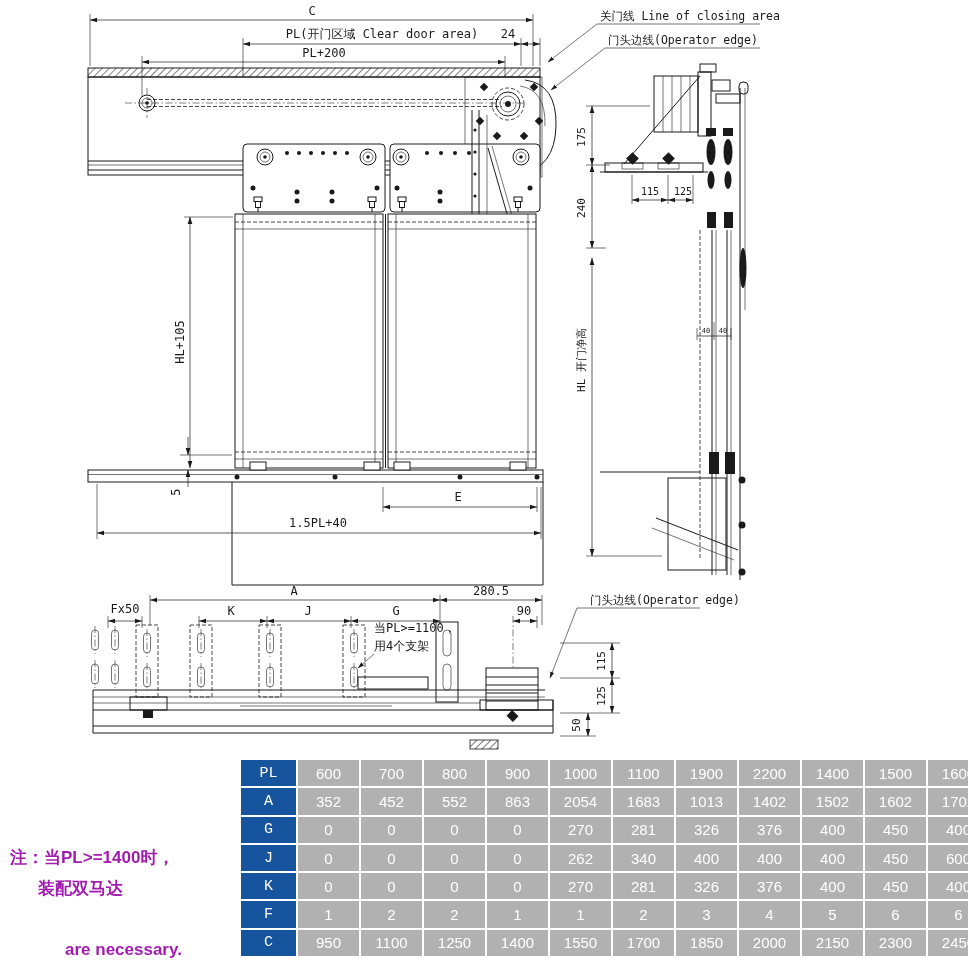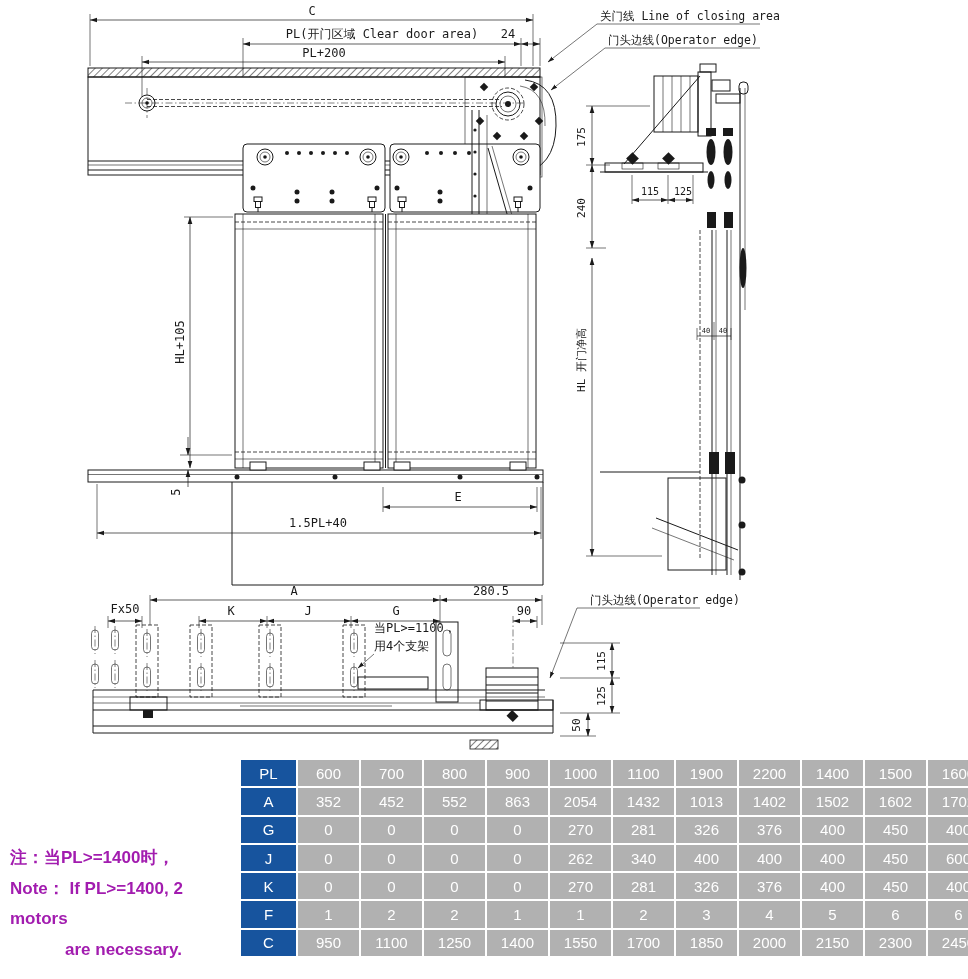--- a/index.html
+++ b/index.html
@@ -11,27 +11,27 @@
   .dimline{stroke:#1a1a1a;fill:none;stroke-width:.7;}
   .cl{stroke:#1a1a1a;fill:none;stroke-width:.55;stroke-dasharray:7,2.5,1.5,2.5;}
   .dash{stroke:#1a1a1a;fill:none;stroke-width:.8;stroke-dasharray:4,2;}
   .blk{fill:#1a1a1a;stroke:none;}
   .wt{fill:#ffffff;stroke:#1a1a1a;stroke-width:1;}
   
   #spec-table{position:absolute;left:241px;top:760px;display:grid;
     grid-template-columns:55px repeat(11,61px);grid-auto-rows:26.3px;gap:2px;}
   #spec-table .cell{display:flex;align-items:center;justify-content:center;
     color:#fff;font-size:15px;}
-  #spec-table .lbl{background:var(--hdr,#17549E);}
+  #spec-table .lbl{background:var(--hdr,#17549E);font-family:Liberation Mono, monospace;}
   #spec-table .val{background:var(--cel,#b1b1b1);}
   
   #note{position:absolute;left:10px;top:843px;width:235px;color:#a21caf;
     font-size:17px;line-height:1.8;font-weight:bold;}
   #note .in1{padding-left:28px;}
-  #note .in2{padding-left:55px;}
+  #note .in2{padding-left:55px;margin-top:31px;}
 </style>
 </head>
 <body>
 
 <div id="stage">
 
 <svg width="968" height="760" viewBox="0 0 968 760">
 <defs>
   <marker id="arr" viewBox="0 0 10 8" refX="9.5" refY="4" markerWidth="11" markerHeight="8.8" orient="auto-start-reverse">
     <path d="M0,0.9 L10,4 L0,7.1 Z" fill="#1a1a1a"></path>
@@ -414,21 +414,21 @@
   <line x1="592" y1="165" x2="592" y2="248" class="dimline" marker-start="url(#arr)" marker-end="url(#arr)"></line>
   <text x="585" y="208" font-size="11" text-anchor="middle" transform="rotate(-90 585 208)">240</text>
   <line x1="592" y1="258" x2="592" y2="556" class="dimline" marker-start="url(#arr)" marker-end="url(#arr)"></line>
   <text x="585" y="360" font-size="11" text-anchor="middle" transform="rotate(-90 585 360)">HL 开门净高</text>
 </g>
 </svg>
 
 
 <div id="note">
   <div>注：当PL&gt;=1400时，</div>
-  <div>Note： If PL&gt;=1400, 2 motors</div>
+  <div class="in1">装配双马达</div>
   <div class="in2">are necessary.</div>
 </div>
 
 
 <div id="spec-table">
       <div class="cell lbl">PL</div>
       <div class="cell val">600</div>
       <div class="cell val">700</div>
       <div class="cell val">800</div>
       <div class="cell val">900</div>
@@ -438,21 +438,21 @@
       <div class="cell val">2200</div>
       <div class="cell val">1400</div>
       <div class="cell val">1500</div>
       <div class="cell val">1600</div>
       <div class="cell lbl">A</div>
       <div class="cell val">352</div>
       <div class="cell val">452</div>
       <div class="cell val">552</div>
       <div class="cell val">863</div>
       <div class="cell val">2054</div>
-      <div class="cell val">1432</div>
+      <div class="cell val">1683</div>
       <div class="cell val">1013</div>
       <div class="cell val">1402</div>
       <div class="cell val">1502</div>
       <div class="cell val">1602</div>
       <div class="cell val">1702</div>
       <div class="cell lbl">G</div>
       <div class="cell val">0</div>
       <div class="cell val">0</div>
       <div class="cell val">0</div>
       <div class="cell val">0</div>

